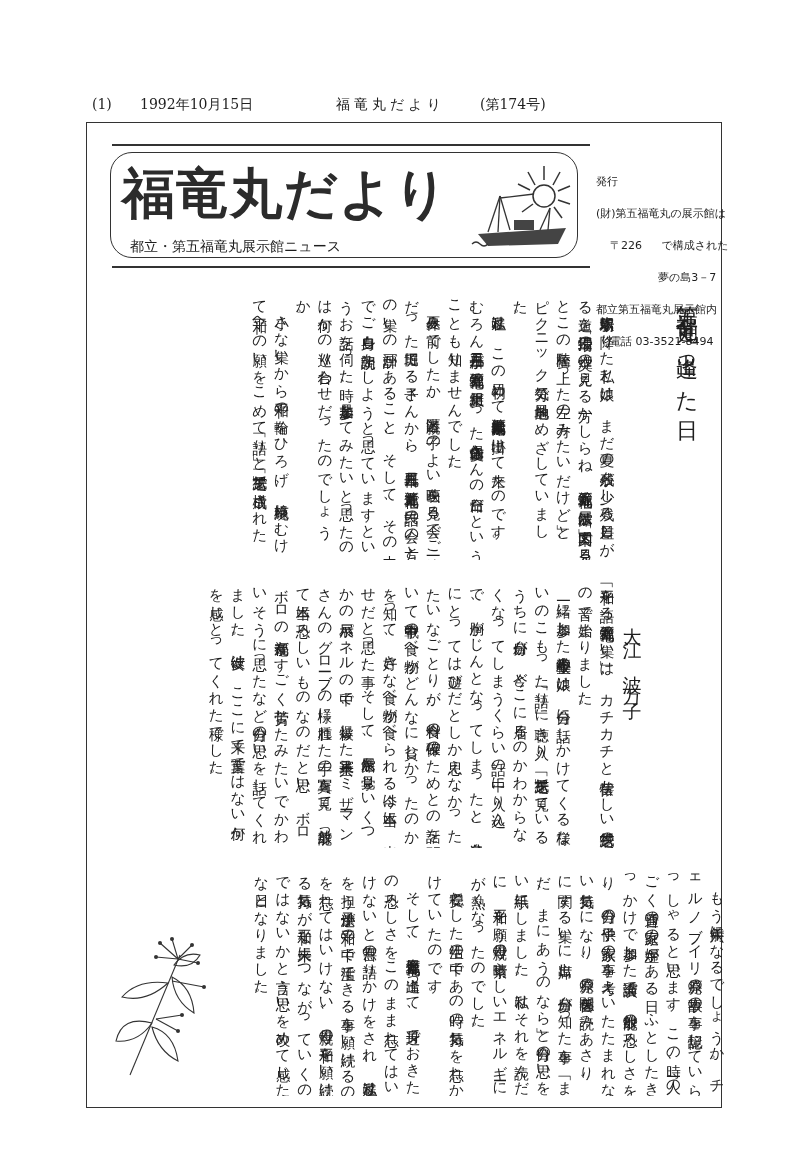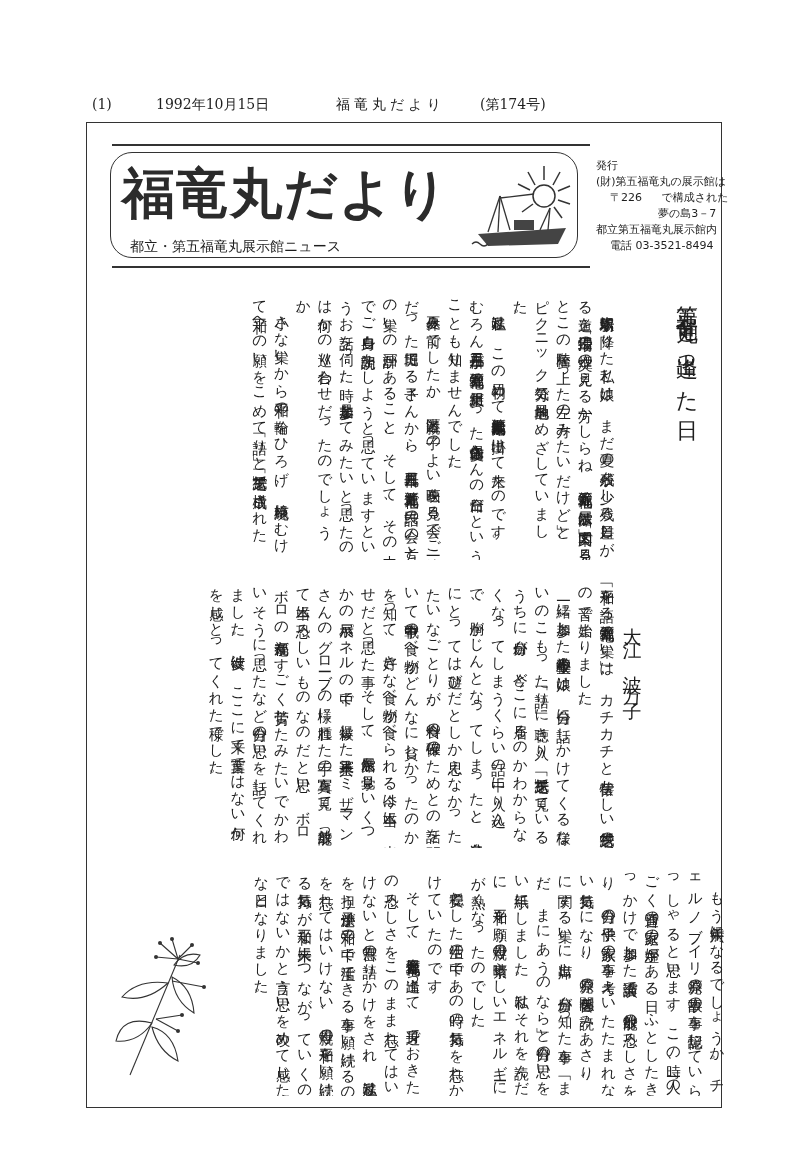--- a/index.html
+++ b/index.html
@@ -13,39 +13,39 @@
   .frame { top: 122px; left: 86px; width: 636px; height: 986px; border: 1.5px solid #333; box-sizing: border-box; }
   .rule { background: #333; height: 2px; }
   .masthead-box {
     top: 152px; left: 110px; width: 468px; height: 106px; border: 1.5px solid #333; border-radius: 22px; box-sizing: border-box;
   }
   .mast-title { top: 158px; left: 122px; font-size: 54px; font-weight: bold; letter-spacing: 1px; white-space: nowrap;
     font-family: "DejaVu Serif", serif; color: #2b2b2b; transform: scaleX(0.98); transform-origin: left; }
   .mast-sub { top: 238px; left: 130px; font-size: 14px; white-space: nowrap; font-family: "DejaVu Sans", sans-serif; }
   .ship { top: 160px; left: 470px; width: 104px; height: 92px; }
   .publisher { top: 158px; left: 596px; width: 130px; font-size: 11px; line-height: 16px; font-family: "DejaVu Sans", sans-serif; }
-  .publisher div { white-space: nowrap; }
+  .publisher div { white-space: nowrap; margin-top: 16px; }
   .vtext {
     writing-mode: vertical-rl; -webkit-writing-mode: vertical-rl; text-orientation: mixed;
     font-size: 14.6px; line-height: 21.7px; letter-spacing: 0.45px; overflow: hidden; text-align: start;
   }
   .vtext p { margin: 0; text-indent: 1em; }
   .vtext p.noindent { text-indent: 0; }
   .article-title {
     top: 288px; left: 672px; height: 300px; font-size: 22px; writing-mode: vertical-rl; letter-spacing: 4px; white-space: nowrap;
   }
   .author { top: 612px; left: 620px; height: 220px; font-size: 19px; writing-mode: vertical-rl; letter-spacing: 14px; white-space: nowrap; }
   .flower { top: 935px; left: 108px; width: 110px; height: 150px; }
 </style>
 </head>
 <body>
 
 <div class="abs running-header">
   <span style="left:0;">(1)</span>
-  <span style="left:64px;">1992年10月15日</span>
+  <span style="left:48px;">1992年10月15日</span>
   <span style="left:244px; letter-spacing:4px;">福竜丸だより</span>
   <span style="left:388px;">(第174号)</span>
 </div>
 
 <div class="abs frame"></div>
 <div class="abs rule" style="top:144px; left:112px; width:478px;"></div>
 <div class="abs rule" style="top:266px; left:112px; width:478px;"></div>
 
 <div class="abs masthead-box"></div>
 <div class="abs mast-title">福竜丸だより</div>

